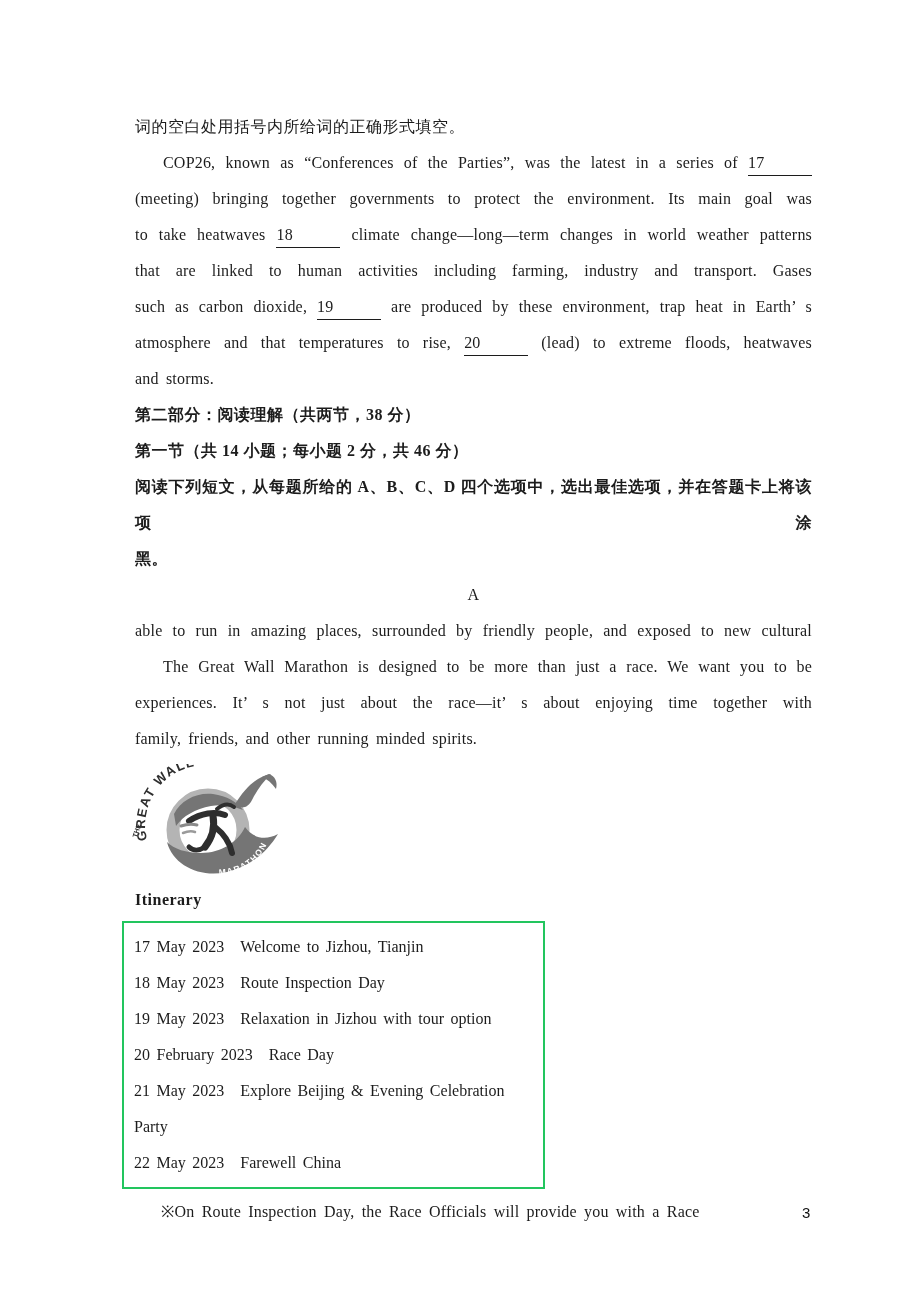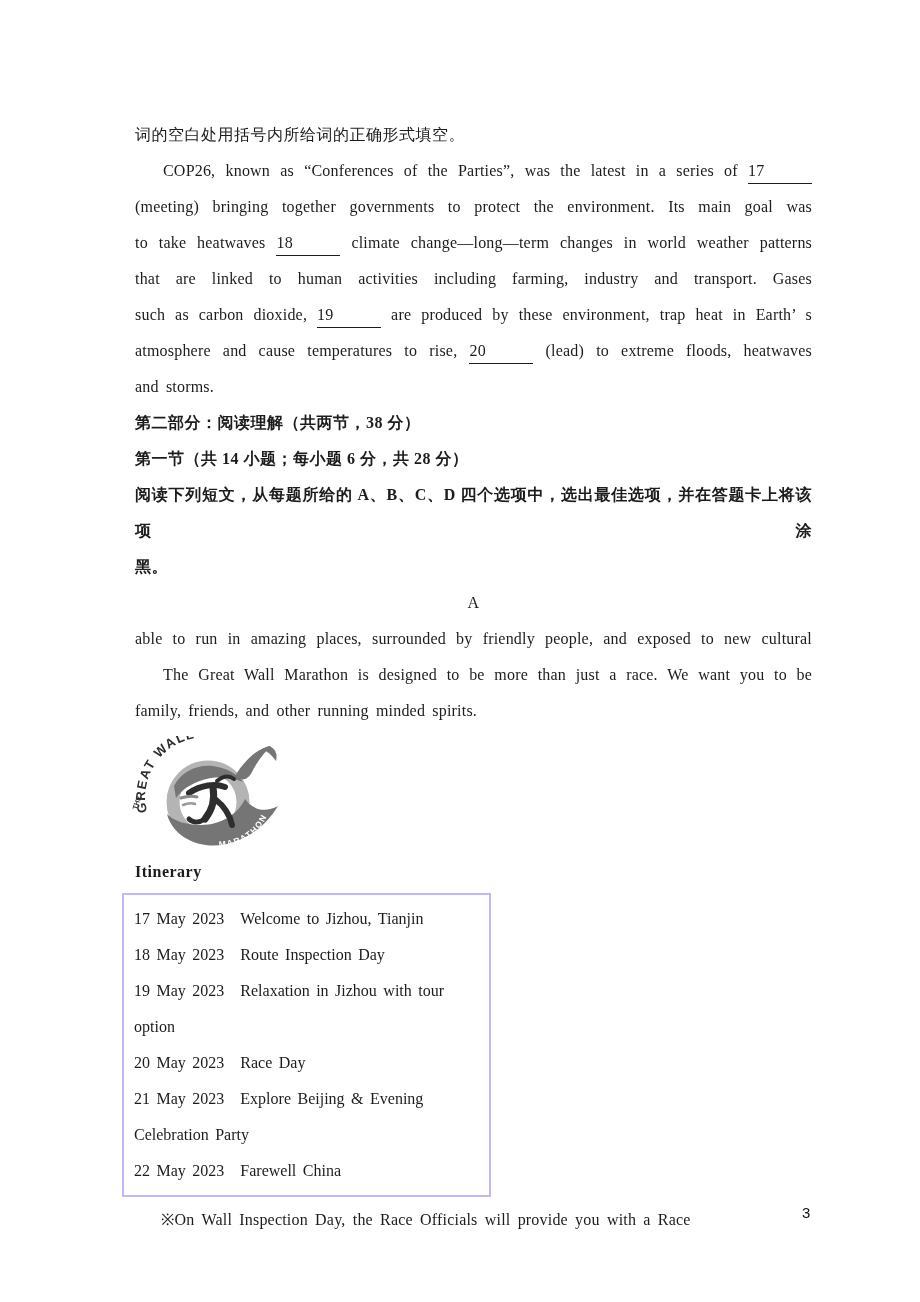--- a/index.html
+++ b/index.html
@@ -5,41 +5,41 @@
   html,body{margin:0;padding:0;background:#ffffff;}
   .page{
     position:relative;
     width:920px;height:1302px;
     background:#ffffff;
     font-family:"Liberation Serif","DejaVu Serif",serif;
     font-size:16px;color:#1c1c1c;
     overflow:hidden;
   }
   .content{
-    position:absolute;left:135px;top:12px;width:677px;padding-top:105px;
+    position:absolute;left:135px;top:4px;width:677px;padding-top:105px;
   }
   .line{line-height:36px;min-height:36px;}
   .en{word-spacing:3px;letter-spacing:0.2px;font-family:Liberation Serif, serif;}
   .just{text-align:justify;text-align-last:justify;-moz-text-align-last:justify;}
   .indent{text-indent:28px;}
   .zh{font-size:16px;letter-spacing:0.5px;}
   .zh-b{font-weight:bold;}
   .center{text-align:center;}
   .blank{
     display:inline-block;width:64px;
     border-bottom:1.5px solid #1c1c1c;
     text-align:center;text-indent:0;
     line-height:20px;height:22px;vertical-align:baseline;
   }
   .logo-wrap{margin:7px 0 0 -6px;width:150px;height:118px;}
   .itinerary-title{font-weight:bold;line-height:36px;letter-spacing:0.5px;}
   .itin-box{
     box-sizing:border-box;
-    width:369px;margin-left:-13px;margin-top:3px;
-    border:2px solid #c4b5fd;
+    width:423px;margin-left:-13px;margin-top:3px;
+    border:2px solid #22c55e;
     padding:6px 8px 6px 10px;
   }
   .itin-row{line-height:36px;word-spacing:2.5px;}
   .itin-date{display:inline;margin-right:16px;white-space:nowrap;}
   .note-line{margin-top:4px;padding-left:26px;line-height:38px;}
   .page-number{
     position:absolute;left:802px;top:1204px;
     font-family:"Liberation Sans","DejaVu Sans",sans-serif;
     font-size:15px;color:#111;
   }
@@ -62,34 +62,35 @@
       <span class="blank"><span>18</span></span>
       <span>climate change—long—term changes in world weather patterns</span>
     </div>
     <div class="line en just">that are linked to human activities including farming, industry and transport. Gases</div>
     <div class="line en just">
       <span>such as carbon dioxide,</span>
       <span class="blank"><span>19</span></span>
       <span>are produced by these environment, trap heat in Earth’ s</span>
     </div>
     <div class="line en just">
-      <span>atmosphere and cause temperatures to rise,</span>
+      <span>atmosphere and that temperatures to rise,</span>
       <span class="blank"><span>20</span></span>
       <span>(lead) to extreme floods, heatwaves</span>
     </div>
     <div class="line en">and storms.</div>
 
     <div class="line zh zh-b">第二部分：阅读理解（共两节，38 分）</div>
-    <div class="line zh zh-b">第一节（共 14 小题；每小题 6 分，共 28 分）</div>
+    <div class="line zh zh-b">第一节（共 14 小题；每小题 2 分，共 46 分）</div>
     <div class="line zh zh-b just">阅读下列短文，从每题所给的 A、B、C、D 四个选项中，选出最佳选项，并在答题卡上将该项涂</div>
     <div class="line zh zh-b">黑。</div>
 
     <div class="line en center">A</div>
     <div class="line en just">able to run in amazing places, surrounded by friendly people, and exposed to new cultural</div>
     <div class="line en just indent">The Great Wall Marathon is designed to be more than just a race. We want you to be</div>
+    <div class="line en just">experiences. It’ s not just about the race—it’ s about enjoying time together with</div>
     <div class="line en">family, friends, and other running minded spirits.</div>
 
     <div class="logo-wrap">
       <svg width="150" height="118" viewBox="0 0 150 118" xmlns="http://www.w3.org/2000/svg">
         <defs>
           <path id="arcTop" d="M 20 82 A 58 58 0 0 1 132 40"></path>
           <path id="arcBot" d="M 80 110 A 52 52 0 0 0 142 66"></path>
         </defs>
 
         <circle cx="79" cy="66" r="35" fill="none" stroke="#b4b4b4" stroke-width="13"></circle>
@@ -127,28 +128,28 @@
       <div class="itin-row">
         <span class="itin-date">17 May 2023</span><span>Welcome to Jizhou, Tianjin</span>
       </div>
       <div class="itin-row">
         <span class="itin-date">18 May 2023</span><span>Route Inspection Day</span>
       </div>
       <div class="itin-row">
         <span class="itin-date">19 May 2023</span><span>Relaxation in Jizhou with tour option</span>
       </div>
       <div class="itin-row">
-        <span class="itin-date">20 May 2023</span><span>Race Day</span>
+        <span class="itin-date">20 February 2023</span><span>Race Day</span>
       </div>
       <div class="itin-row">
         <span class="itin-date">21 May 2023</span><span>Explore Beijing &amp; Evening Celebration Party</span>
       </div>
       <div class="itin-row">
         <span class="itin-date">22 May 2023</span><span>Farewell China</span>
       </div>
     </div>
 
-    <div class="note-line en">※On Wall Inspection Day, the Race Officials will provide you with a Race</div>
+    <div class="note-line en">※On Route Inspection Day, the Race Officials will provide you with a Race</div>
 
   </div>
 
   <div class="page-number">3</div>
 </div>
 
 </body></html>

